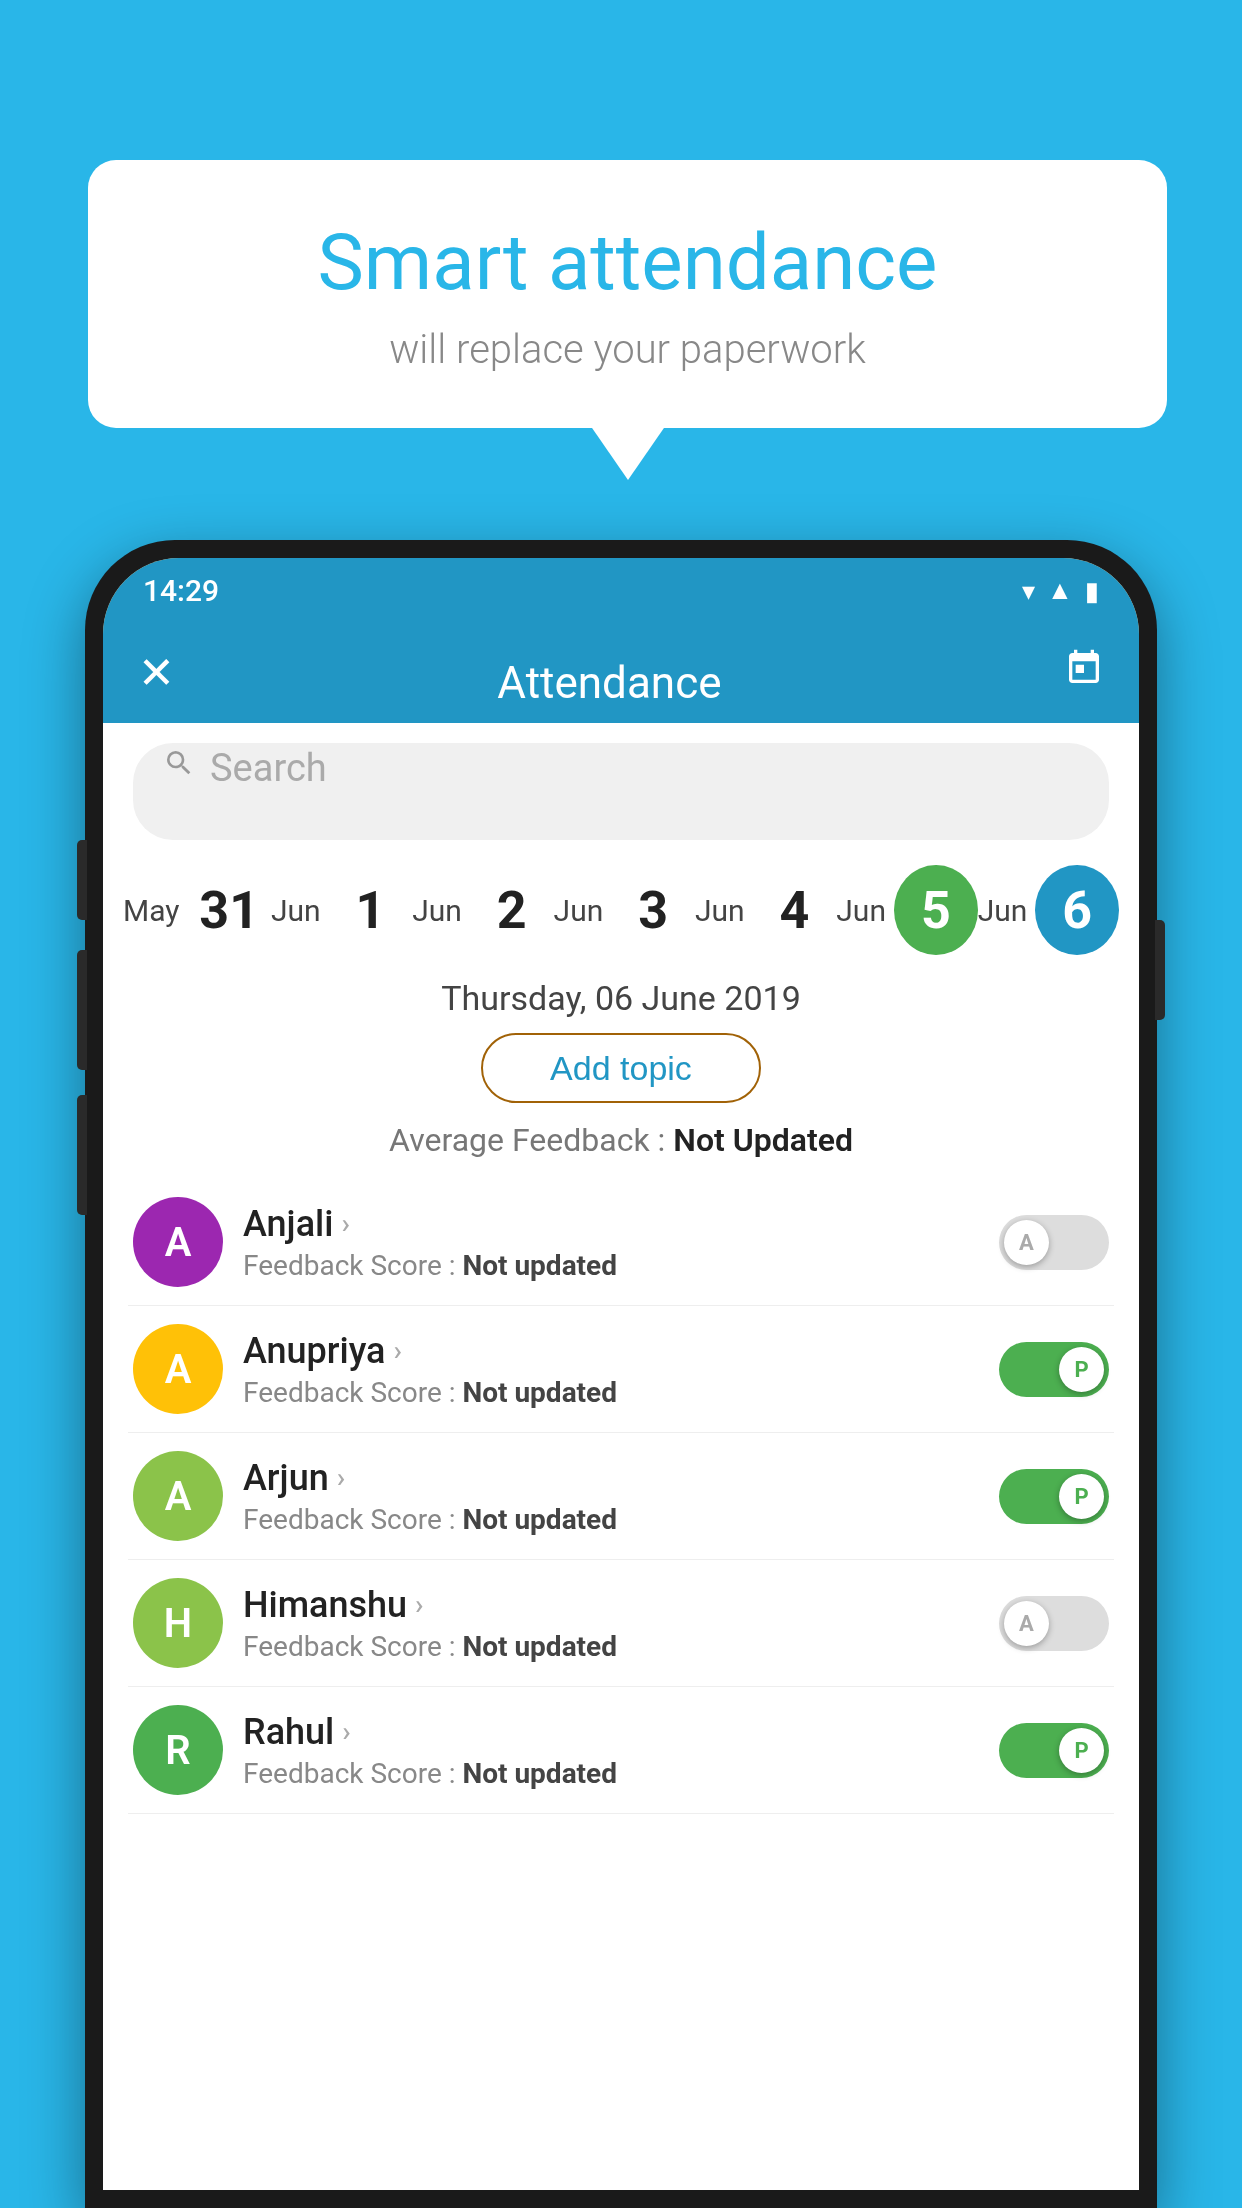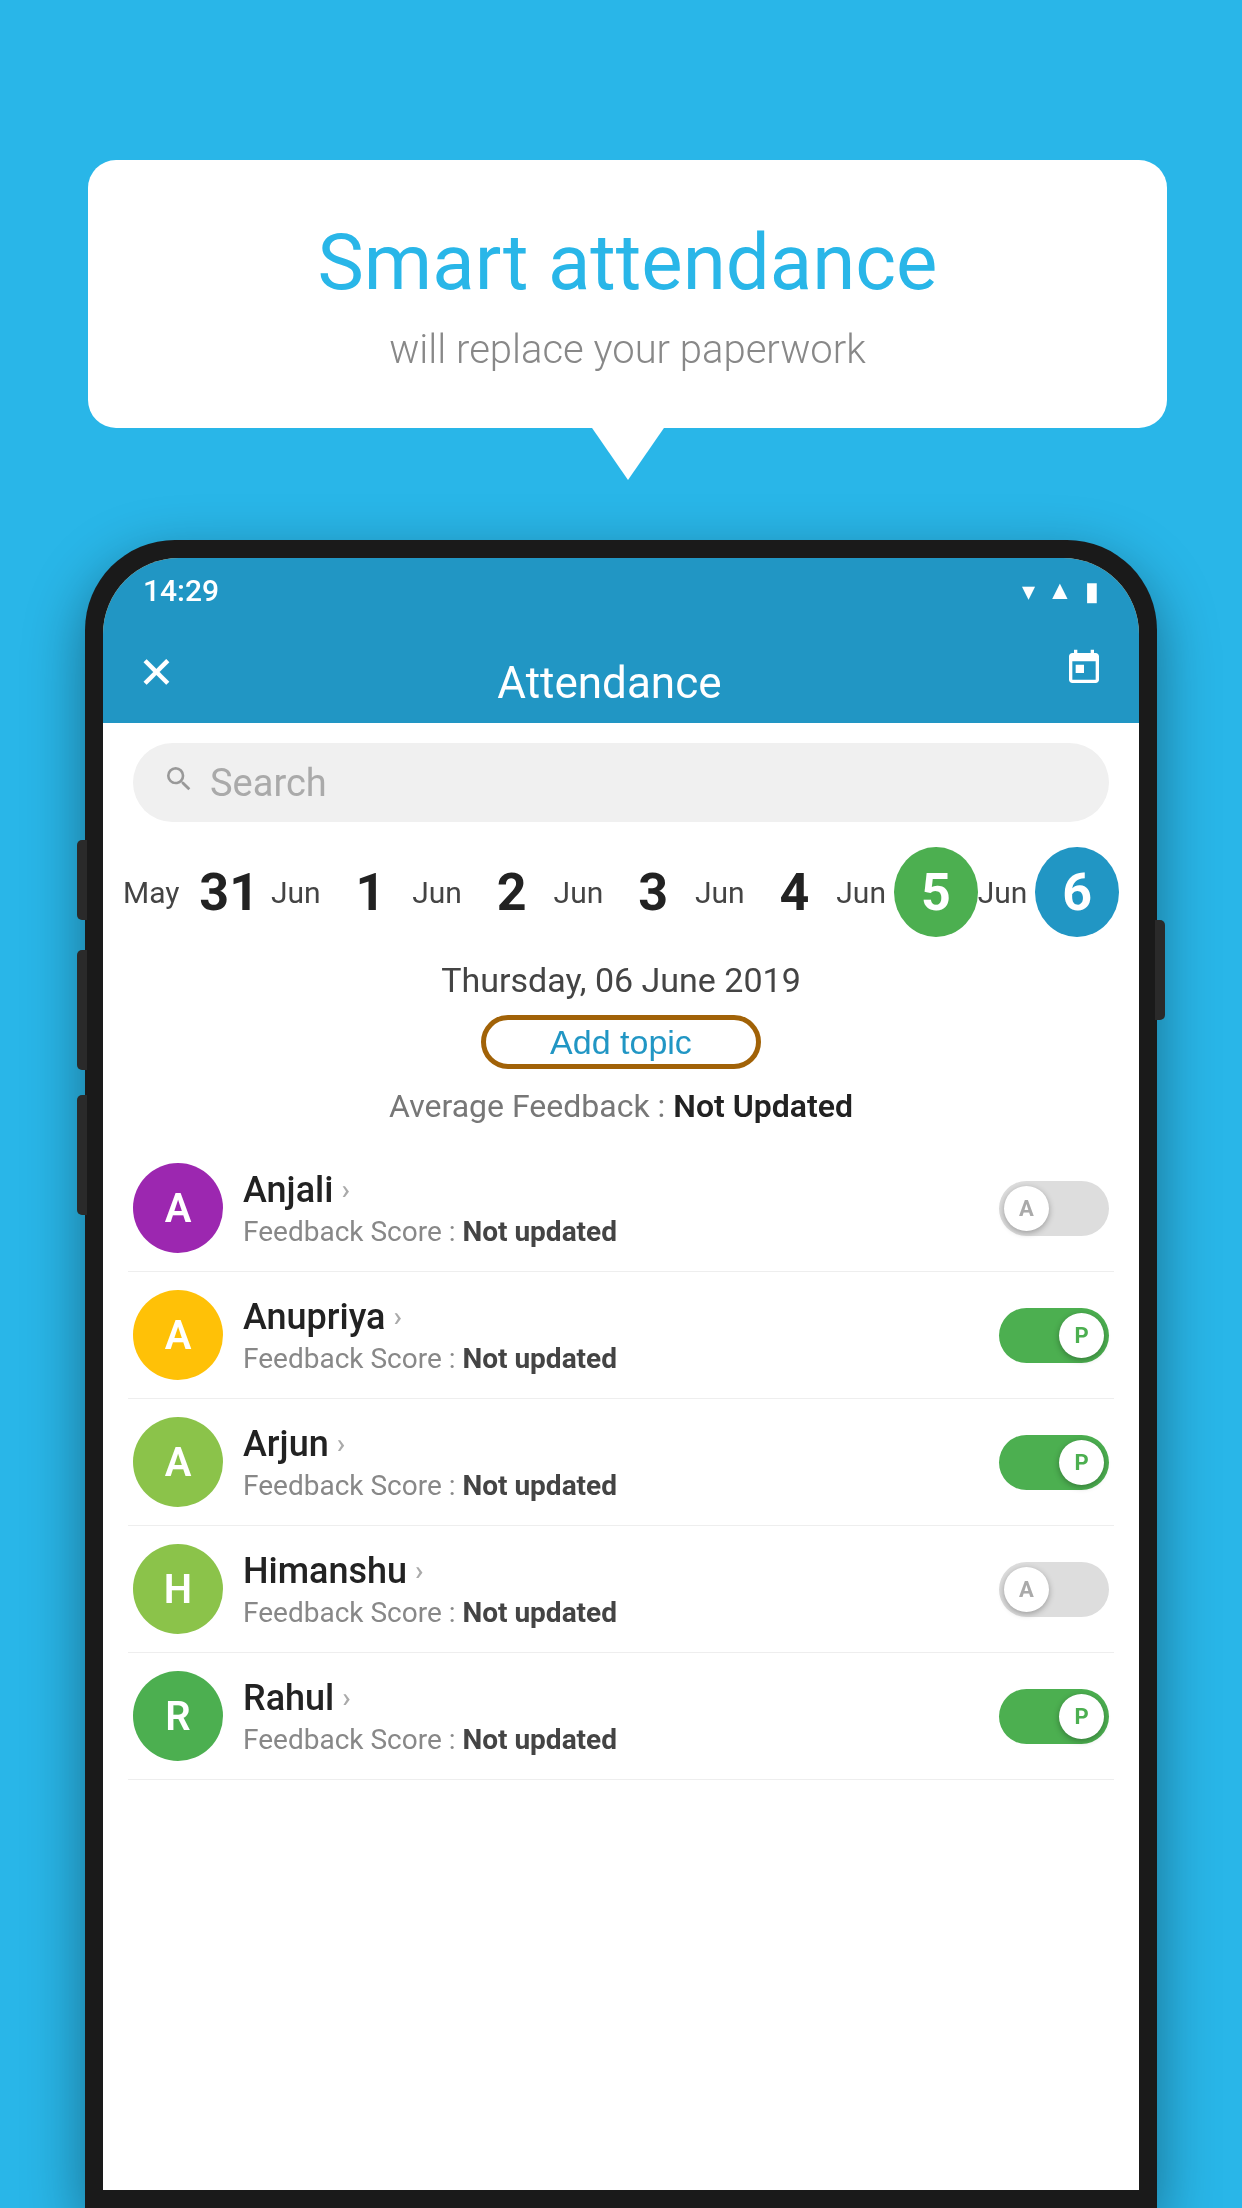--- a/index.html
+++ b/index.html
@@ -151,24 +151,23 @@
       background: white;
       height: calc(100% - 165px);
       overflow: hidden;
     }
 
     
     .search-bar {
       margin: 20px 30px 15px;
       background: #f0f0f0;
       border-radius: 40px;
-      height: 79px;
-      display: flex;
-      align-items: center;
-      padding: 12px 30px;
+      height: 97px;
+      display: flex;
+      padding: 3px 30px;
     }
     .search-icon-wrap {
       color: #999;
       font-size: 36px;
       margin-right: 15px;
     }
     .search-input-text {
       color: #aaa;
       font-size: 38px;
     }
@@ -219,22 +218,22 @@
       color: #444;
       margin: 18px 0 15px;
       font-weight: 400;
     }
 
     
     .add-topic-btn {
       display: block;
       margin: 0 auto 18px;
       width: 280px;
-      height: 54px;
-      border: 5px solid #a16207;
+      height: 70px;
+      border: 2px solid #a16207;
       border-radius: 40px;
       background: white;
       color: #2196C4;
       font-size: 34px;
       cursor: pointer;
       display: flex;
       align-items: center;
       justify-content: center;
     }
 

